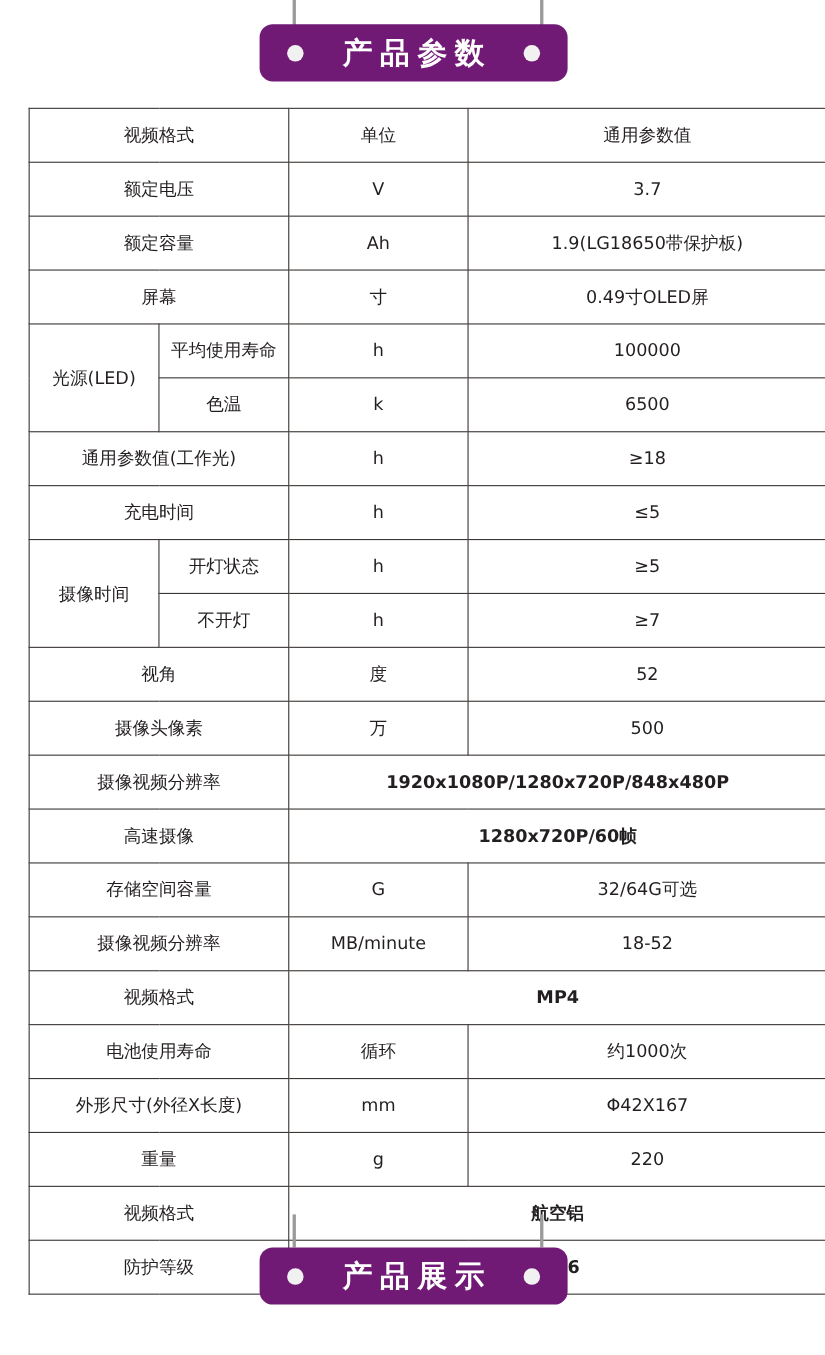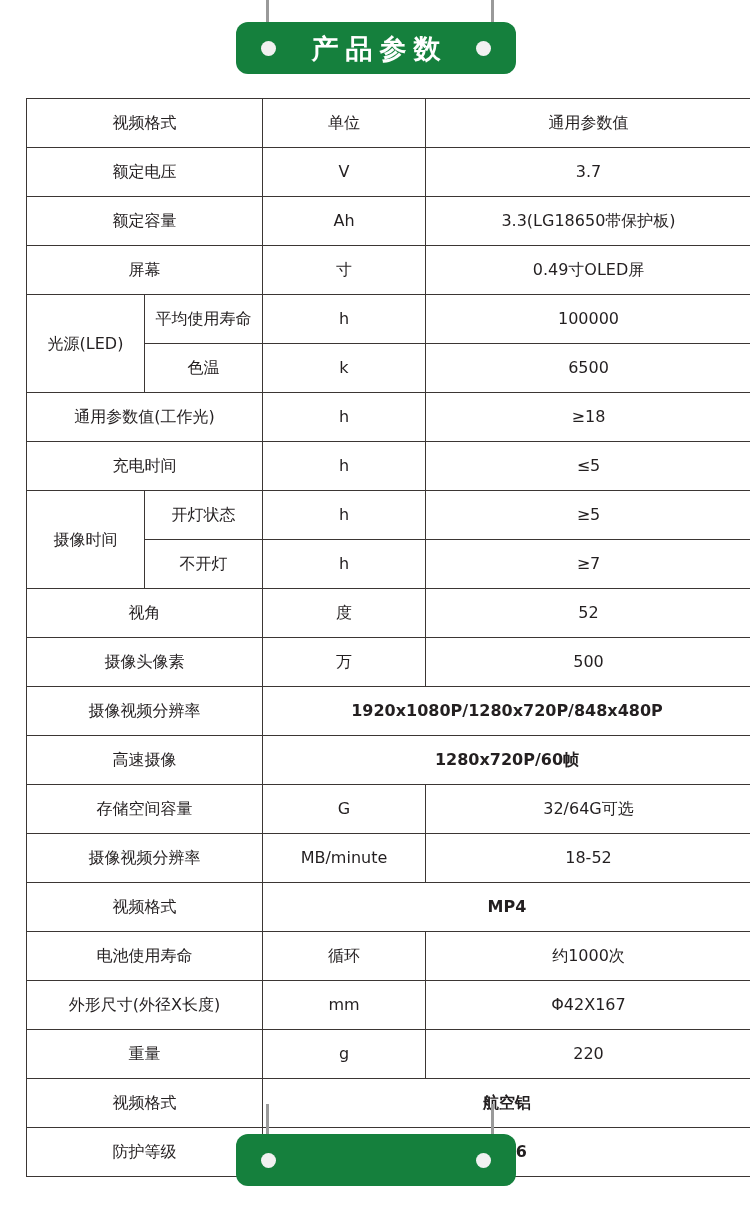--- a/index.html
+++ b/index.html
@@ -35,21 +35,21 @@
   .hang-line.r { left: 491px; }
 
   .banner-block.top .hang-line    { top: 0;  height: 26px; }
   .banner-block.bottom .hang-line { top: 0;  height: 30px; }
 
   .banner-plate {
     position: absolute;
     left: 236px;
     width: 280px;
     height: 52px;
-    background: #15803d;
+    background: #701a75;
     border-radius: 12px;
     display: flex;
     align-items: center;
     justify-content: center;
   }
   .banner-block.top .banner-plate    { top: 22px; }
   .banner-block.bottom .banner-plate { top: 30px; }
 
   .banner-dot {
     position: absolute;
@@ -130,21 +130,21 @@
 
       <tr>
         <td class="namespan" colspan="2">额定电压</td>
         <td class="c-unit">V</td>
         <td class="c-val">3.7</td>
       </tr>
 
       <tr>
         <td class="namespan" colspan="2">额定容量</td>
         <td class="c-unit">Ah</td>
-        <td class="c-val">3.3(LG18650带保护板)</td>
+        <td class="c-val">1.9(LG18650带保护板)</td>
       </tr>
 
       <tr>
         <td class="namespan" colspan="2">屏幕</td>
         <td class="c-unit">寸</td>
         <td class="c-val">0.49寸OLED屏</td>
       </tr>
 
       <tr>
         <td class="c-sub" rowspan="2">光源(LED)</td>
@@ -250,15 +250,16 @@
       </tr>
     </tbody>
   </table>
 </div>
 
 <div class="banner-block bottom">
   <div class="hang-line l"></div>
   <div class="hang-line r"></div>
   <div class="banner-plate">
     <span class="banner-dot left"></span>
+    <span class="banner-text">产品展示</span>
     <span class="banner-dot right"></span>
   </div>
 </div>
 
 </body></html>

